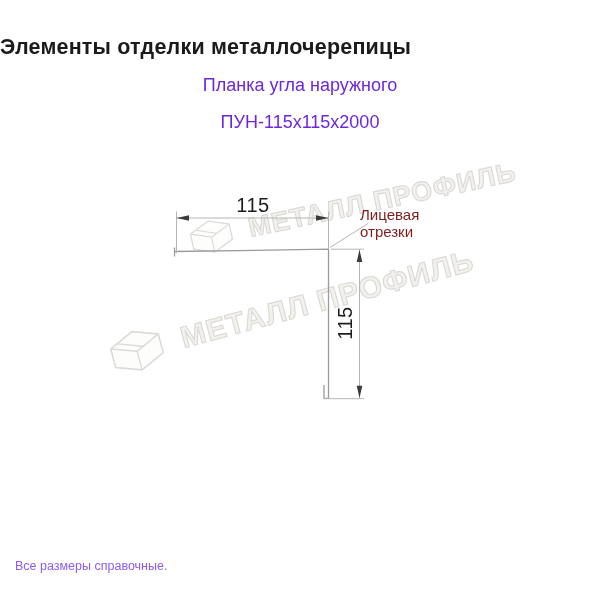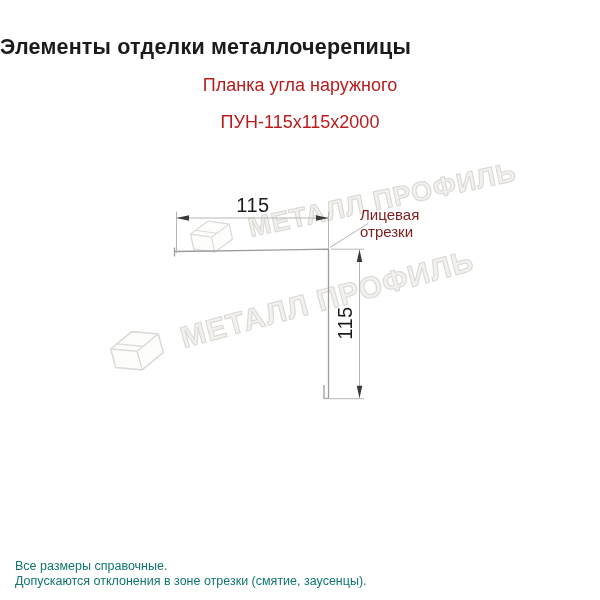--- a/index.html
+++ b/index.html
@@ -8,21 +8,21 @@
     font-family:"Liberation Sans",sans-serif;color:#1c1c1c;
   }
   .abs{position:absolute;}
   
   .page-title{
     top:19px;left:0;width:600px;text-align:left;
     font-size:21.5px;font-weight:bold;letter-spacing:0.2px;color:#1b1b1b;margin-top:16px;
   }
   .subtitle{
     left:0;width:600px;text-align:center;
-    font-size:18px;font-weight:normal;color:#b91c1c;
+    font-size:18px;font-weight:normal;color:#6d28d9;
   }
   .subtitle.line1{top:75px;}
   .subtitle.line2{top:112px;}
   
   .watermark{
     display:flex;align-items:center;z-index:1;
     transform-origin:0 50%;pointer-events:none;
   }
   .watermark .wm-text{
     font-weight:bold;white-space:nowrap;letter-spacing:1px;
@@ -46,21 +46,21 @@
   .dim-label.top{left:213px;top:194px;width:80px;}
   .dim-label.right{left:316px;top:311px;width:60px;height:24px;transform:rotate(-90deg);}
   .face-label{
     z-index:3;left:360px;top:207px;width:76px;text-align:left;
     font-size:15px;line-height:16.5px;color:#7f1d1d;
   }
   .face-label span{display:block;}
   
   .footer{
     left:15px;top:559px;z-index:3;
-    font-size:12.5px;line-height:14.5px;color:#0f766e;
+    font-size:12.5px;line-height:14.5px;color:#8b5cf6;
   }
 </style>
 </head>
 <body>
 
 <div class="abs page-title">Элементы отделки металлочерепицы</div>
 <div class="abs subtitle line1">Планка угла наружного</div>
 <div class="abs subtitle line2">ПУН-115х115х2000</div>
 
 <div class="abs watermark wm-upper">
@@ -102,14 +102,13 @@
 
 <div class="abs dim-label top">115</div>
 <div class="abs dim-label right">115</div>
 <div class="abs face-label">
   <span>Лицевая</span>
   <span>отрезки</span>
 </div>
 
 <div class="abs footer">
   <div>Все размеры справочные.</div>
-  <div>Допускаются отклонения в зоне отрезки (смятие, заусенцы).</div>
 </div>
 
 </body></html>

